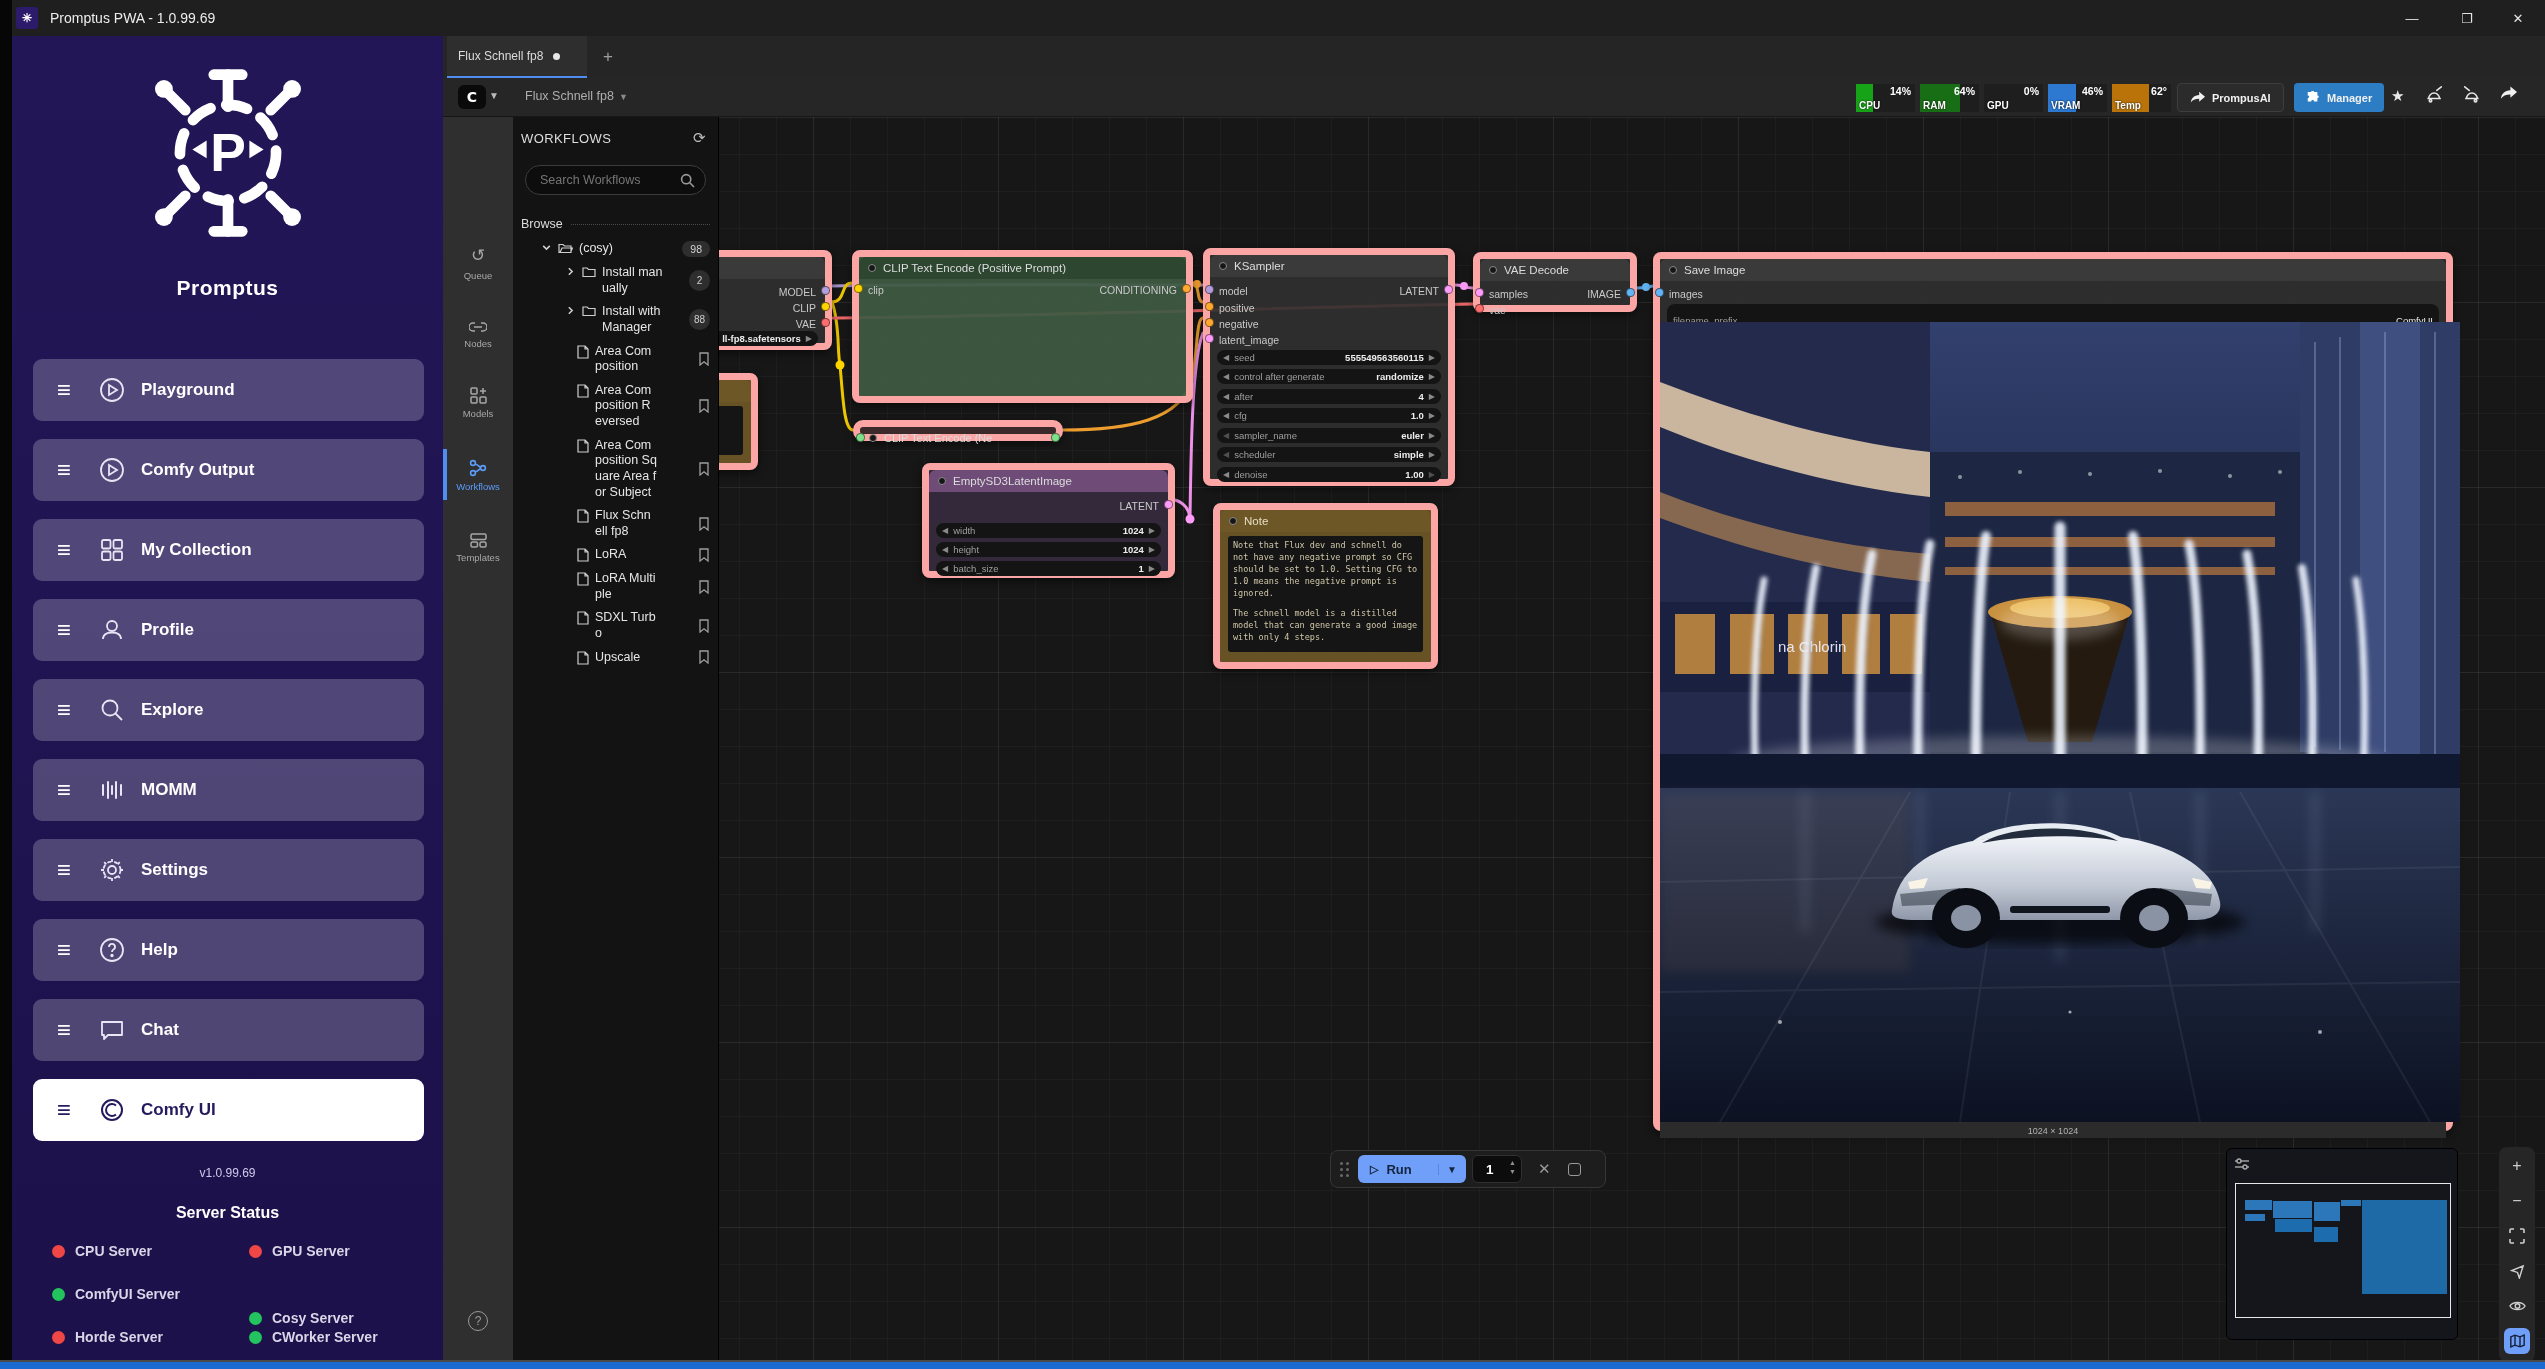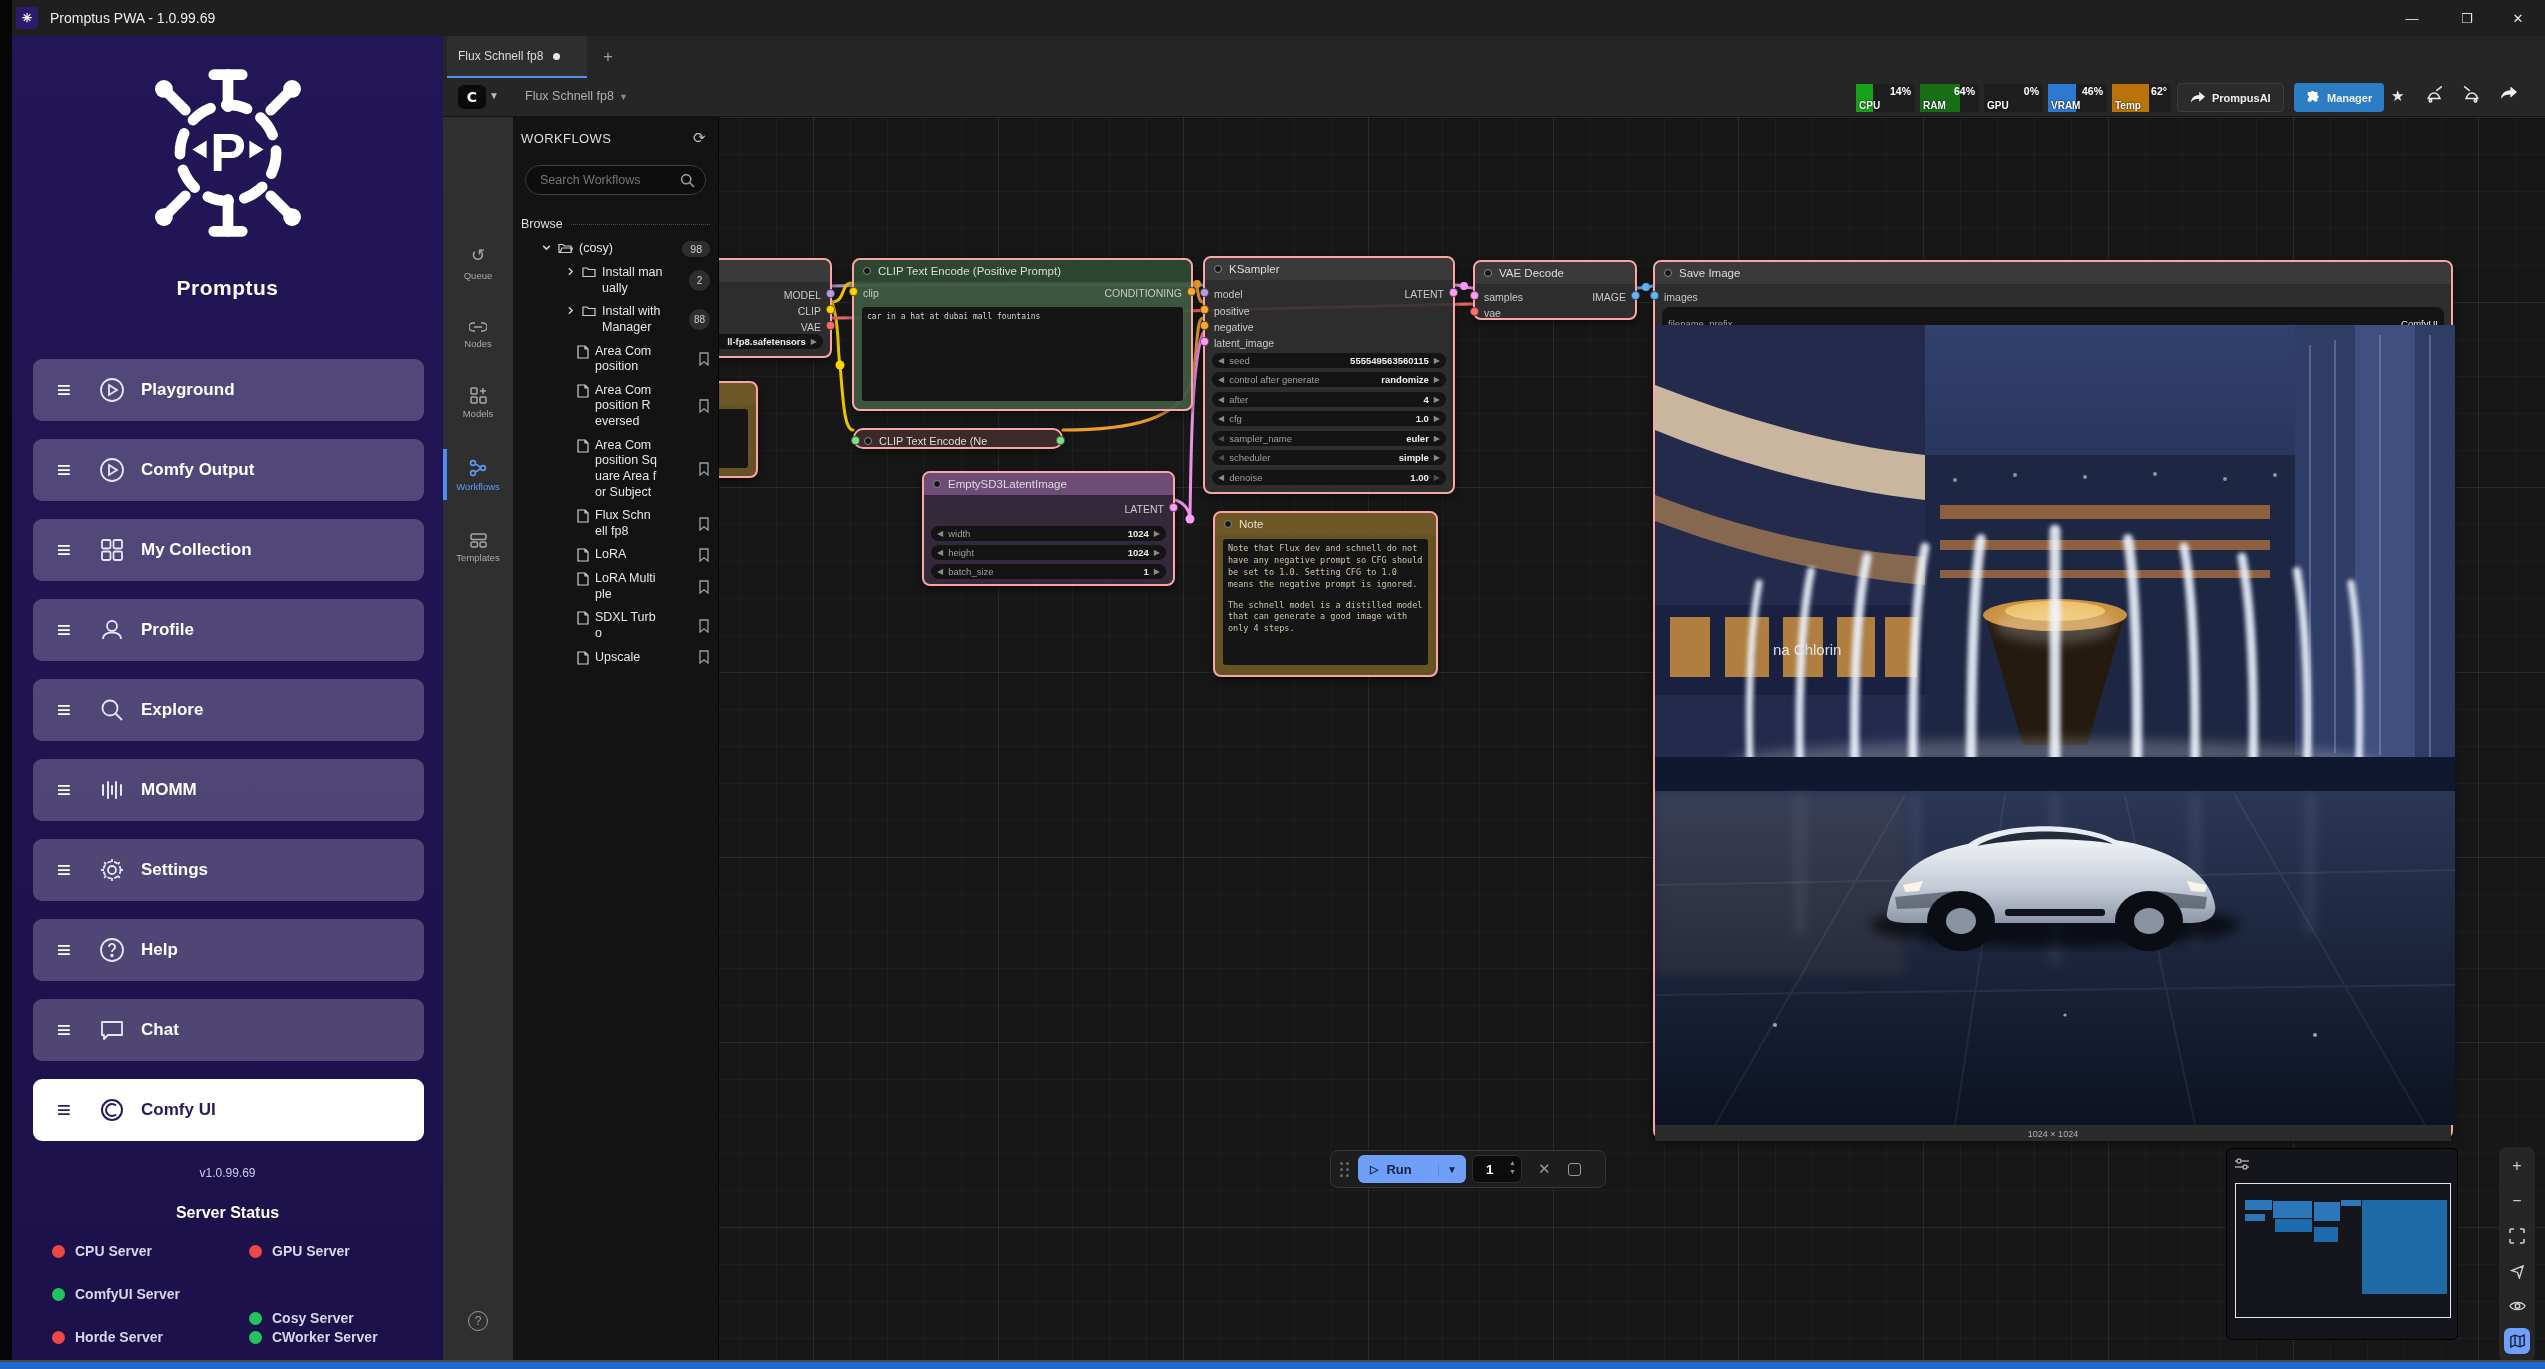--- a/index.html
+++ b/index.html
@@ -65,22 +65,22 @@
   #canvas { position:absolute; left:443px; top:117px; right:0; bottom:7px; background:#171717;
     background-image:
       linear-gradient(rgba(255,255,255,.05) 1px, transparent 1px),
       linear-gradient(90deg, rgba(255,255,255,.05) 1px, transparent 1px),
       linear-gradient(rgba(255,255,255,.03) 1px, transparent 1px),
       linear-gradient(90deg, rgba(255,255,255,.03) 1px, transparent 1px);
     background-size:185px 185px, 185px 185px, 37px 37px, 37px 37px; z-index:1; }
   #wires { position:absolute; left:0; top:0; width:2545px; height:1369px; z-index:2; pointer-events:none; }
 
   
-  .node { position:absolute; background:#2f2f2fe8; border:2px solid #fca5a5; border-radius:8px;
-    box-shadow:0 3px 8px rgba(0,0,0,.5); z-index:3;margin-top:8px; }
+  .node { position:absolute; background:#2f2f2fe8; border:7px solid #fca5a5; border-radius:8px;
+    box-shadow:0 3px 8px rgba(0,0,0,.5); z-index:3; }
   .nhead { height:22px; background:#3a3a3a; border-radius:7px 7px 0 0; display:flex; align-items:center;
     gap:7px; padding:0 9px; color:#dcdcdc; font-size:11.5px; white-space:nowrap; overflow:hidden; }
   .ndot { width:8px; height:8px; min-width:8px; border-radius:50%; background:#161616; border:1.5px solid #8a8a8a; }
   .node.green { background:#3e5a42ee; }
   .node.green .nhead { background:#2c4630; }
   .node.purple { background:#362b3dee; }
   .node.purple .nhead { background:#6e4c77; }
   .node.brown { background:#6d5727ee; }
   .node.brown .nhead { background:#6d5727; color:#e7ddc2; }
   .node.collapsed { height:21px; background:#3c2a2a; border-radius:10px; }
@@ -220,21 +220,20 @@
       <span>CLIP Text Encode (Positive Prompt)</span>
     </div>
   <div class="port in" style="top:27px;">
     <span class="pin" style="background:#ffd500;"></span>
       <span>clip</span>
     </div>
   <div class="port out" style="top:27px;">
     <span class="pin" style="background:#ffa931;"></span>
       <span>CONDITIONING</span>
     </div>
-  <div class="ta" style="top:47px; bottom:8px;">car in a hat at dubai mall fountains</div>
 </div>
 
 <div class="node collapsed" style="left:853px; top:420px; width:210px;">
   <div class="nhead" style="font-size:11px;">
       <span class="ndot"></span>
     <span>CLIP Text Encode (Ne</span>
     </div>
   <span class="pin" style="position:absolute; left:-4px; top:6px; background:#7ee08a;"></span>
   <span class="pin" style="position:absolute; right:-4px; top:6px; background:#7ee08a;"></span>
 </div>

